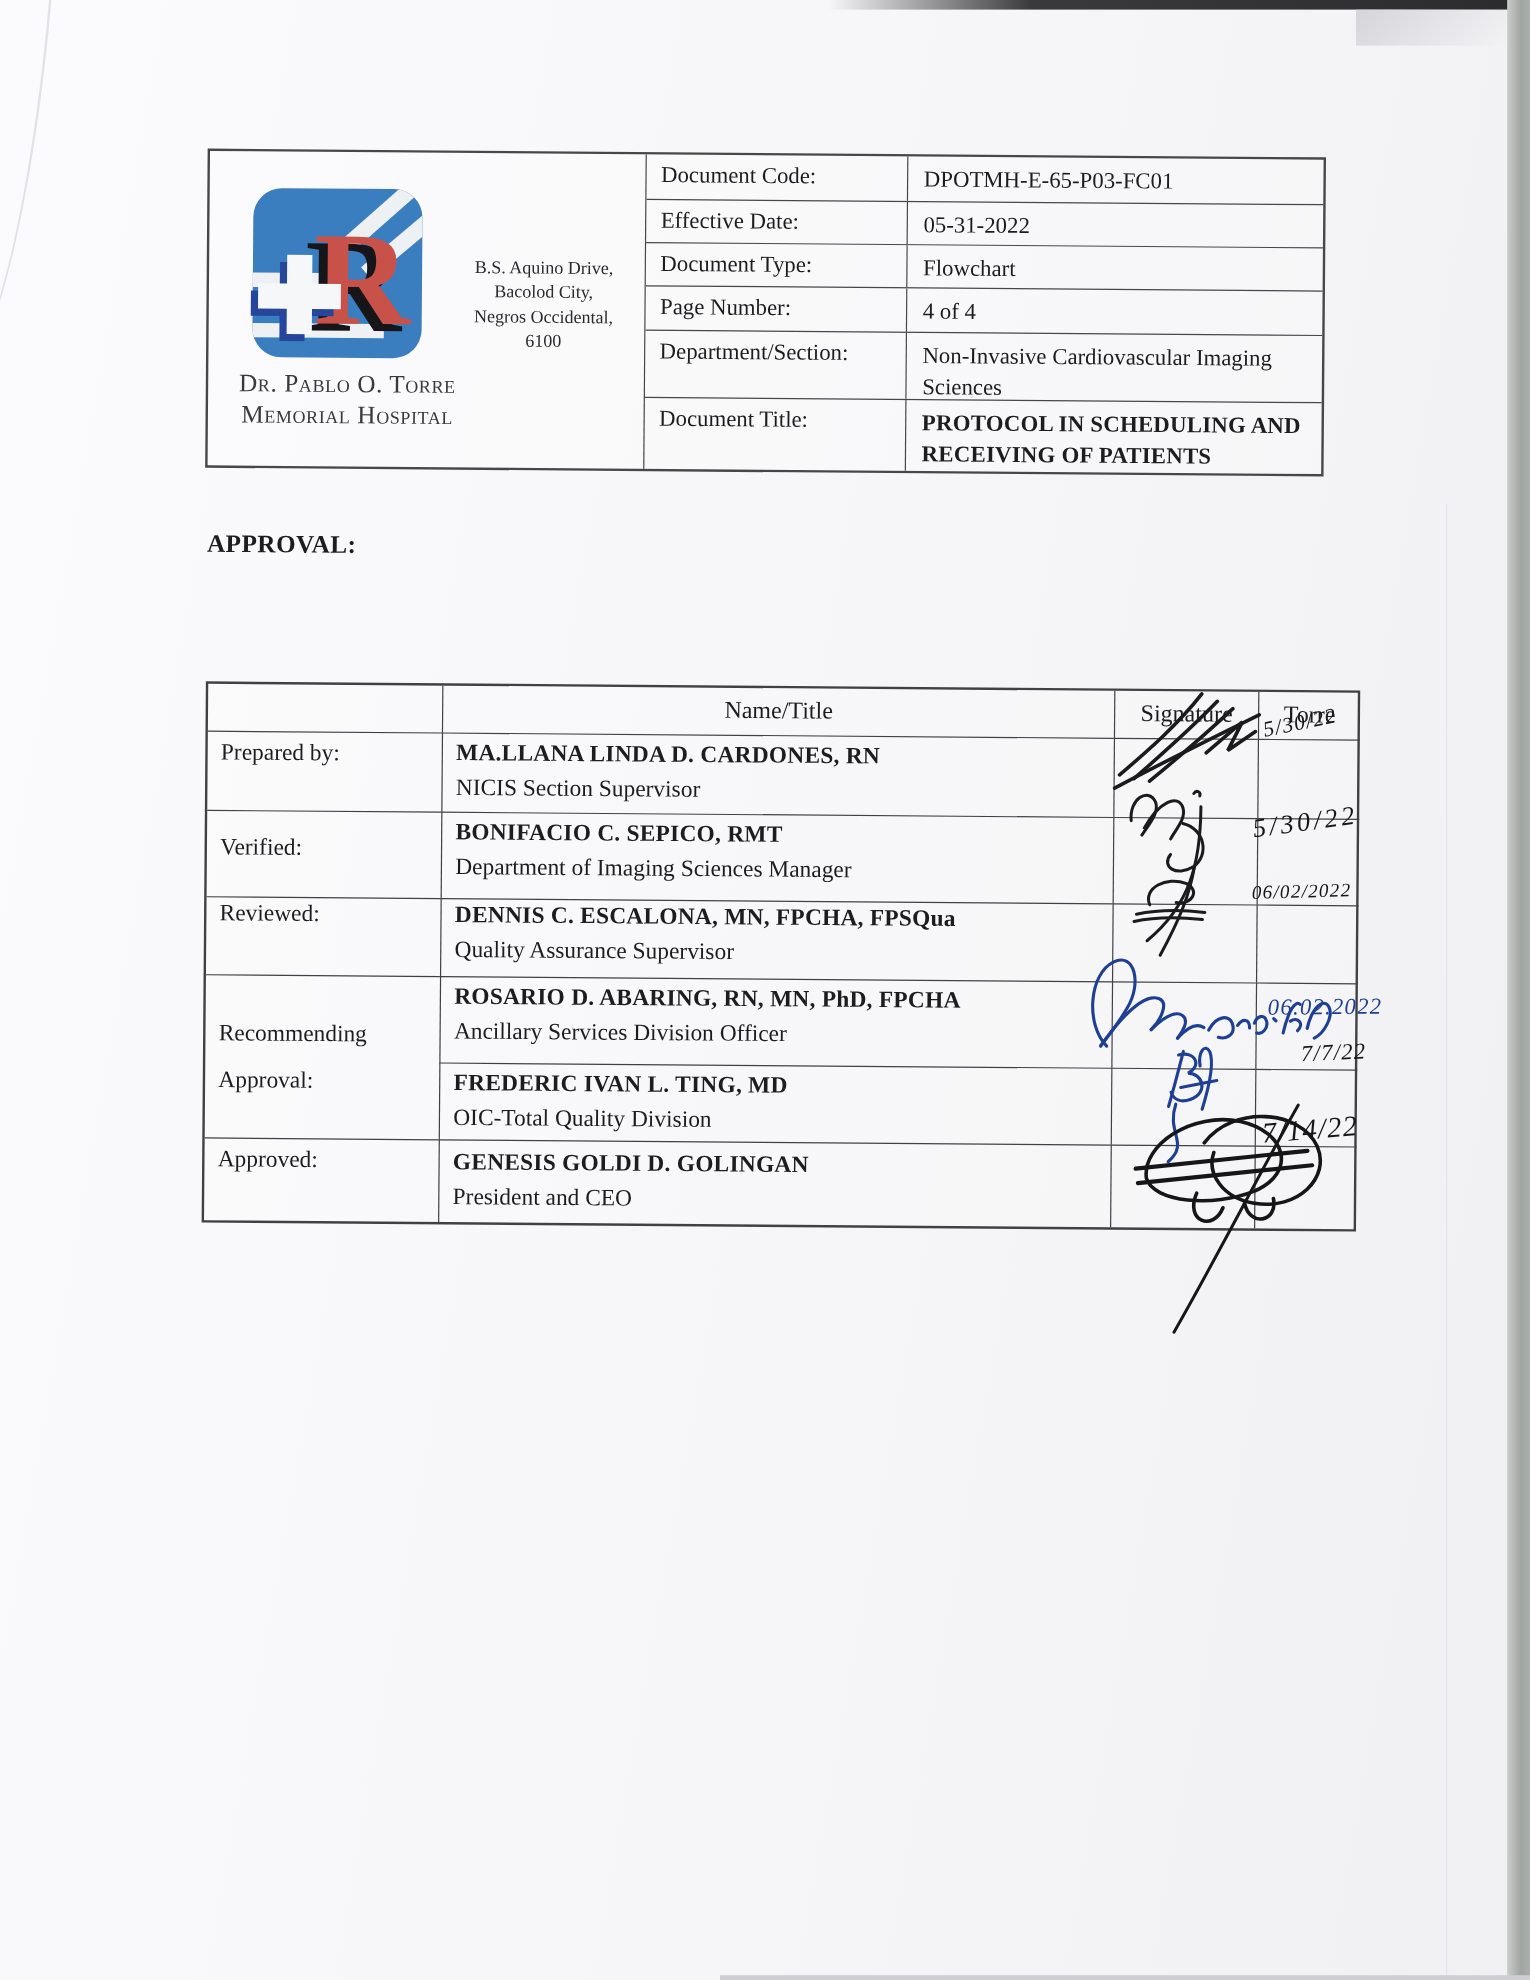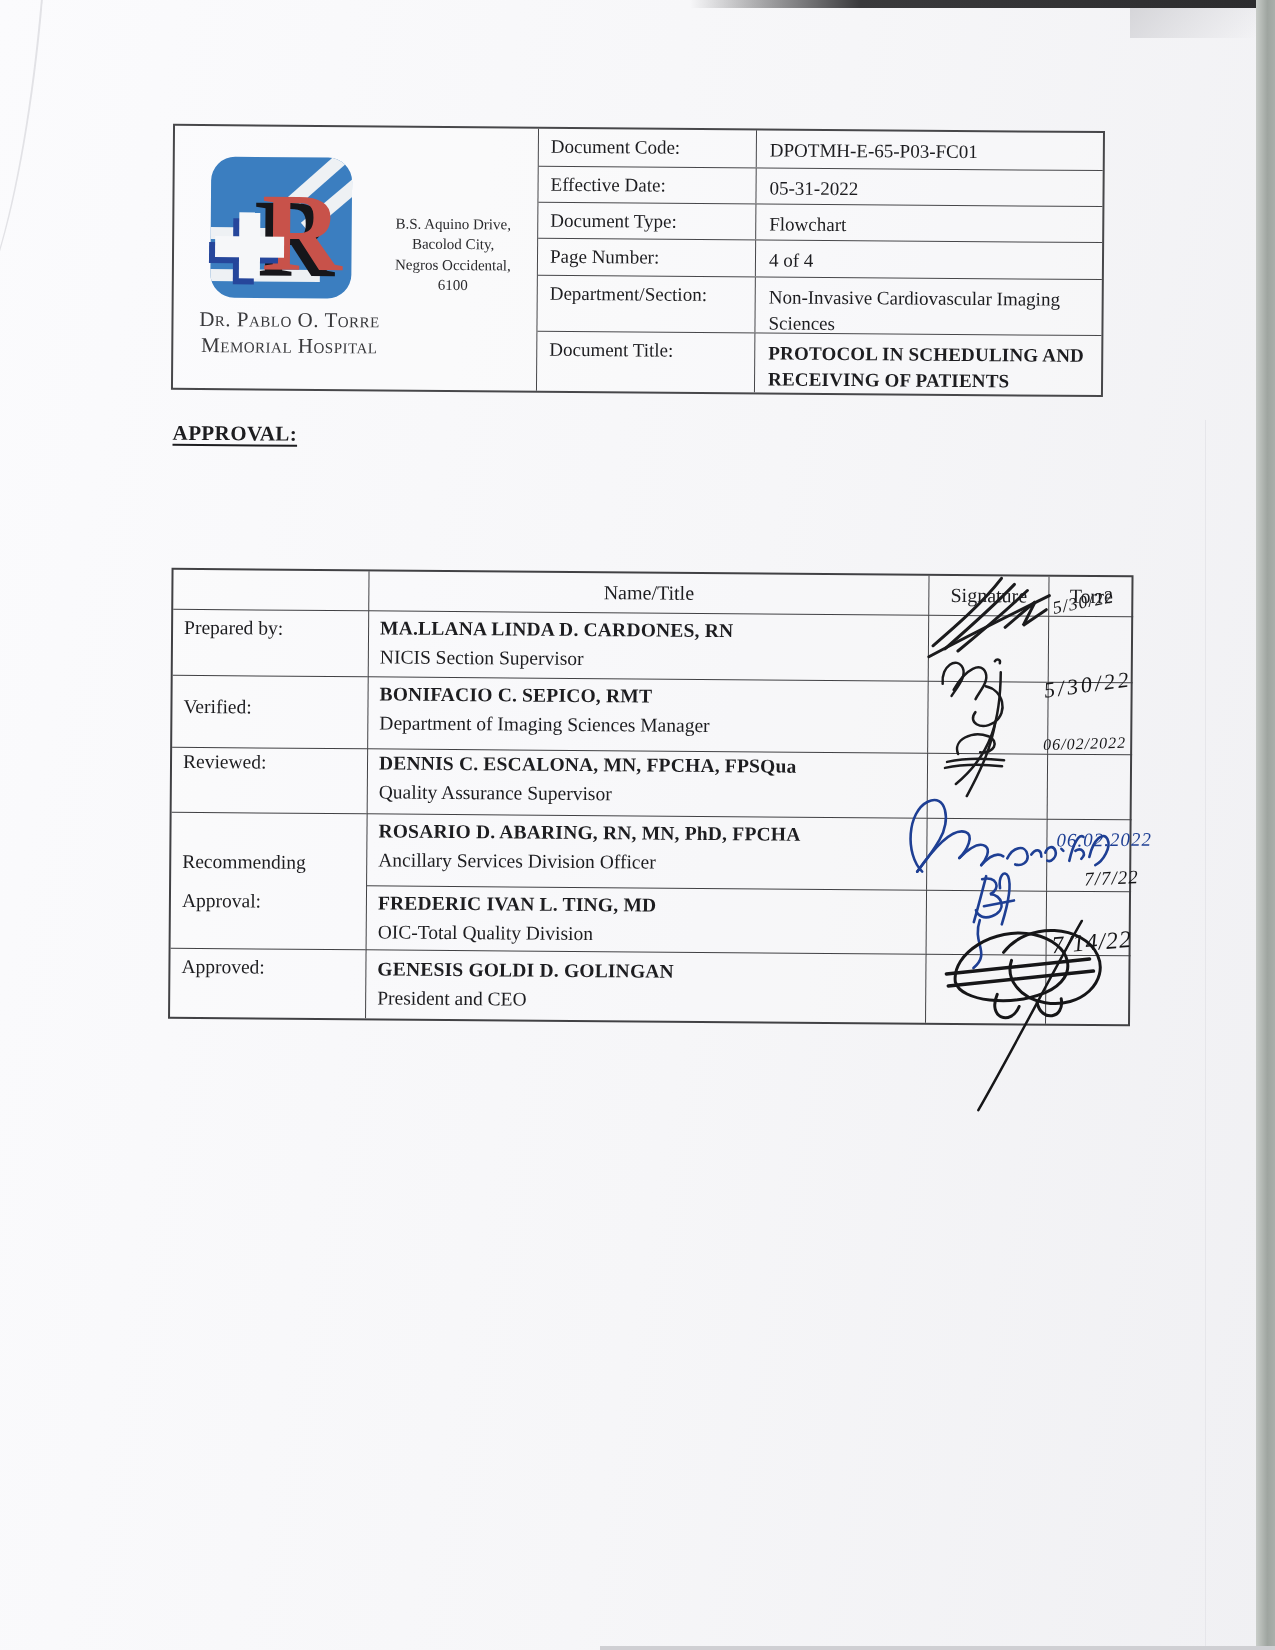--- a/index.html
+++ b/index.html
@@ -39,22 +39,22 @@
   .hvalue.bold { font-weight:bold; letter-spacing:.2px; }
   .logo-wrap { position:absolute; left:32px; top:26px; width:150px; height:150px; }
   .hosp-name { position:absolute; left:0; top:180px; width:232px; text-align:center;
     font-variant:small-caps; font-size:21px; letter-spacing:.5px; color:#39393c; line-height:1.25; }
   .hosp-name span { display:block; }
   .addr { position:absolute; left:208px; top:86px; width:142px; text-align:center;
     font-size:15px; line-height:1.35; color:#2a2a2d; }
   .addr span { display:block; }
 
   
-  .approval-heading { position:absolute; left:175px; top:421px; font-size:21px; font-weight:bold;
-    letter-spacing:.4px; text-decoration:underline; text-decoration-thickness:2px; text-underline-offset:4px; }
+  .approval-heading { position:absolute; left:175px; top:441px; font-size:21px; font-weight:bold;
+    letter-spacing:.4px; text-decoration-thickness:2px; text-underline-offset:4px; }
   .atable { position:absolute; left:175px; top:568px; width:962px;
     display:grid; grid-template-columns:195px 560px 120px 85px;
     grid-template-rows:39px 66px 72px 65px 72px 64px 69px;
     border:2px solid #414144; background:rgba(255,255,255,.2); }
   .cell { border-left:1.5px solid #414144; border-top:1.5px solid #414144; position:relative; }
   .nb-l { border-left:none; } .nb-t { border-top:none; }
   .hcell { display:flex; align-items:center; justify-content:center; font-size:20px; }
   .role { font-size:19.5px; padding:7px 4px 0 11px; }
   .role.mid { padding-top:20px; }
   .role.ctr { display:flex; align-items:center; padding:0 4px 0 11px; line-height:2.0; }

